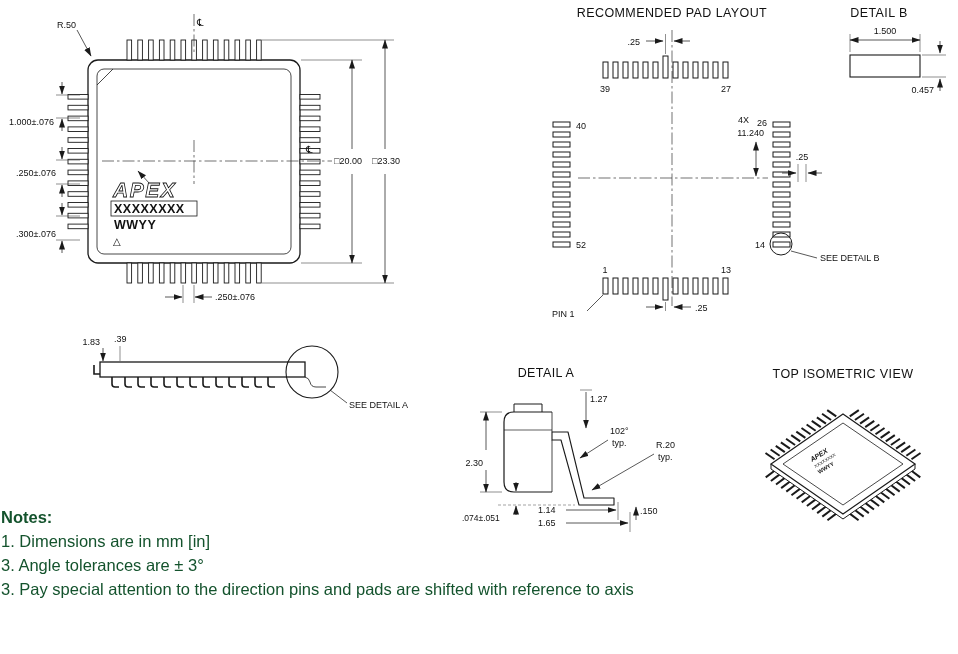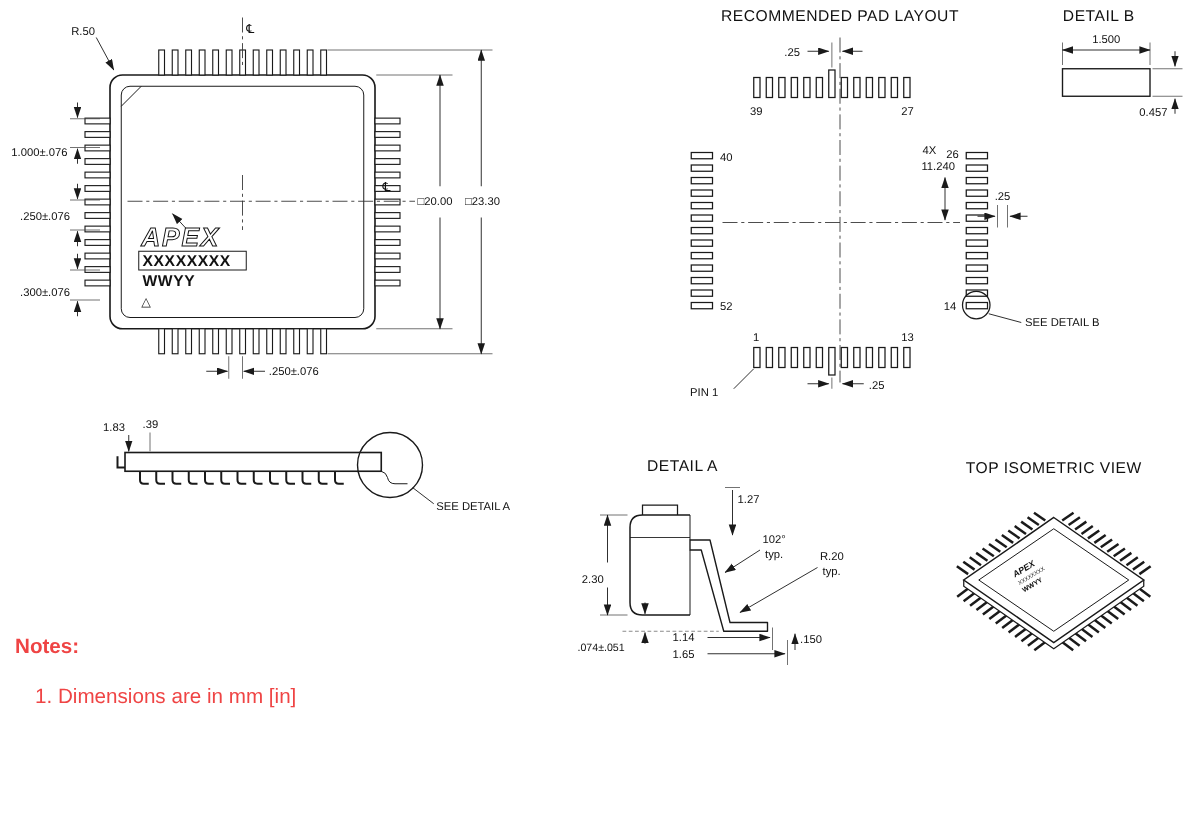--- a/index.html
+++ b/index.html
@@ -21,23 +21,23 @@
   .dimtext{font:9px "Liberation Sans",sans-serif;}
   .dimtext-s{font:8.5px "Liberation Sans",sans-serif;}
   .cltext{font:10px "DejaVu Sans",sans-serif;}
   .titletext{font:12.5px "Liberation Sans",sans-serif;letter-spacing:.4px;}
   .logotext{font:italic 700 21px "Liberation Sans",sans-serif;fill:#fff;stroke:#111;stroke-width:.8;letter-spacing:1.5px;}
   .marktext{font:700 12.5px "Liberation Sans",sans-serif;letter-spacing:.5px;}
   .isotext-a{font:italic 700 7px "Liberation Sans",sans-serif;}
   .isotext-b{font:4.5px "Liberation Sans",sans-serif;}
   .isotext-c{font:700 5.5px "Liberation Sans",sans-serif;}
   
-  .notes{position:absolute;left:12px;top:505px;width:780px;font-size:16.5px;line-height:24px;color:#ef4444;}
+  .notes{position:absolute;left:1px;top:505px;width:780px;font-size:16.5px;line-height:24px;color:#14532d;}
   .notes .heading{font-weight:700;}
-  .notes ul{list-style:none;margin:16px;padding:0;}
+  .notes ul{list-style:none;margin:0;padding:0;}
 </style>
 </head>
 <body>
 
 <div class="page">
 
   <svg class="region" style="left:0;top:0" width="460" height="322" viewBox="0 0 460 322">
     <defs>
       <marker id="a1" markerWidth="10" markerHeight="8" refX="8.5" refY="3" orient="auto-start-reverse" markerUnits="userSpaceOnUse">
         <path d="M0,0 L9,3 L0,6 Z" fill="#1a1a1a"></path>
@@ -485,16 +485,18 @@
       <text class="isotext-a" x="0" y="0">APEX</text>
       <text class="isotext-b" x="0" y="7">XXXXXXXX</text>
       <text class="isotext-c" x="0" y="14">WWYY</text>
     </g>
   </svg>
 
   <div class="notes">
     <div class="heading">Notes:</div>
     <ul>
       <li>1. Dimensions are in mm [in]</li>
+      <li>3. Angle tolerances are ± 3°</li>
+      <li>3. Pay special attention to the direction pins and pads are shifted with reference to axis</li>
     </ul>
   </div>
 
 </div>
 
 </body></html>

